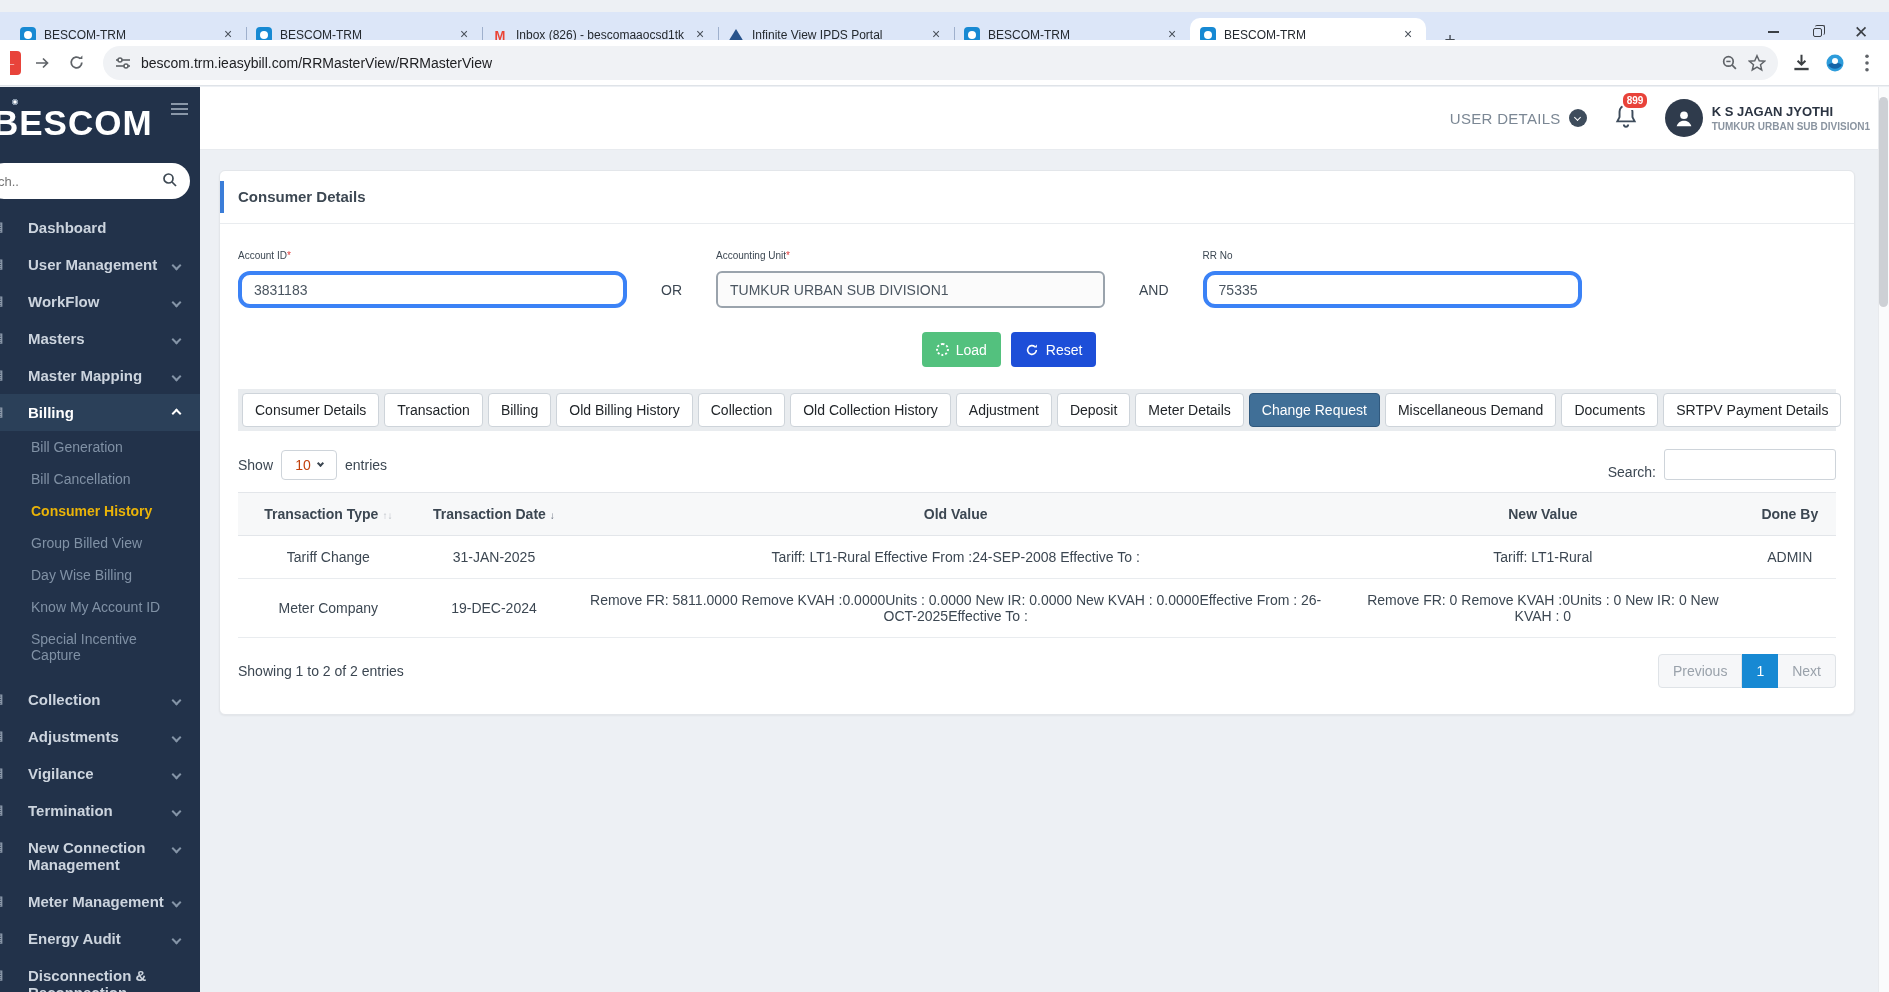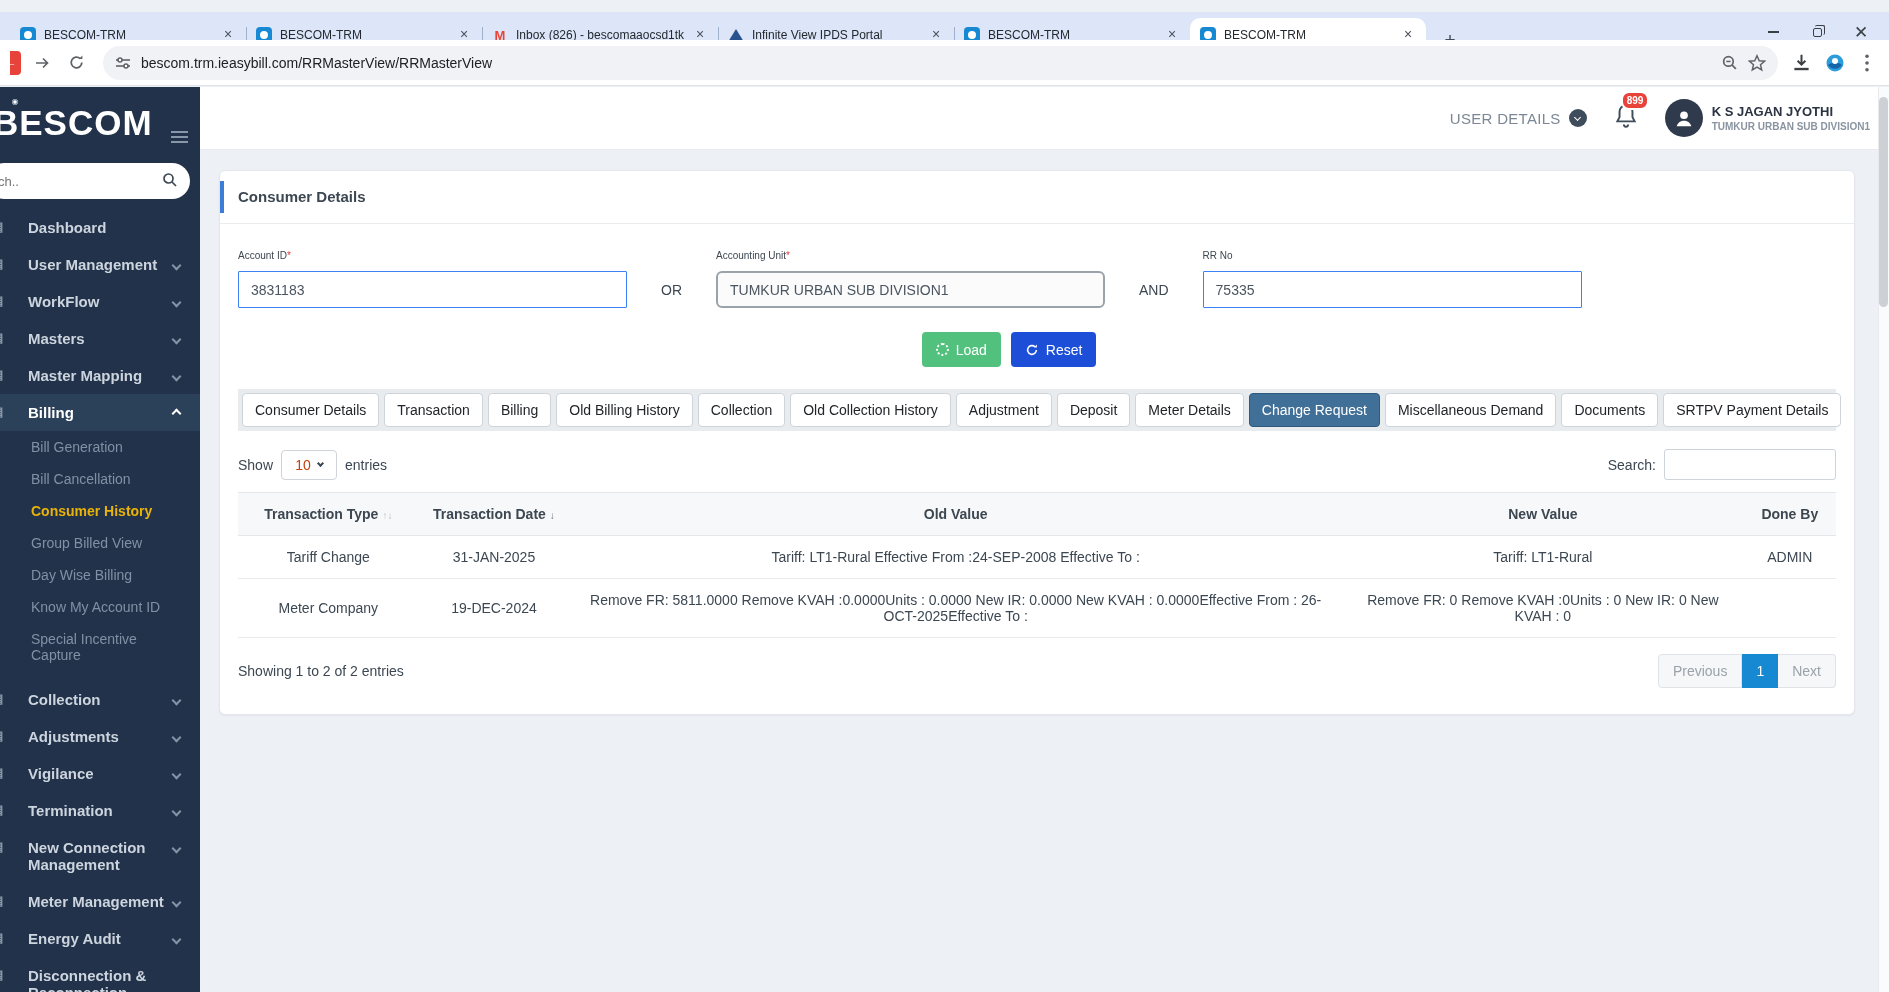--- a/index.html
+++ b/index.html
@@ -33,21 +33,21 @@
   .navic { width:26px; height:26px; display:flex; align-items:center; justify-content:center; color:#5f6368; }
   .urlpill { flex:1; height:34px; background:#f0f2f5; border-radius:17px; display:flex; align-items:center; padding:0 12px; gap:10px; margin:0 6px; }
   .url-text { flex:1; font-size:14px; color:#202124; }
   .tool-right { display:flex; align-items:center; gap:14px; padding-right:4px; }
   svg.ic { display:block; }
   .scrolltrack { position:absolute; right:0; top:87px; bottom:0; width:11px; background:#fafbfc; border-left:1px solid #e8eaed; }
   .scrollthumb { position:absolute; right:1px; top:10px; width:9px; height:210px; background:#cdd0d5; border-radius:5px; }
 
   
   .sidebar { position:absolute; left:0; top:87px; bottom:0; width:200px; background:#22324a; overflow:hidden; }
-  .brand-row { display:flex; align-items:flex-end; padding:16px 12px 10px 0; }
+  .brand-row { display:flex; align-items:flex-start; padding:16px 12px 10px 0; }
   .brand { font-size:35px; font-weight:bold; color:#fff; letter-spacing:1px; margin-left:-7px; white-space:nowrap; }
   .hamburger { margin-left:auto; display:flex; flex-direction:column; gap:3px; cursor:pointer; }
   .hamburger i { display:block; width:17px; height:2px; background:#8a97a8; }
   .side-search { margin:10px 10px 6px -14px; height:36px; width:204px; background:#fff; border-radius:18px; position:relative; }
   .side-search input { width:100%; height:100%; border:none; outline:none; background:transparent; padding:0 34px 0 12px; font-size:13px; color:#333; }
   .side-search .mag { position:absolute; right:12px; top:9px; }
   .nav { list-style:none; margin-top:10px; }
   .nav li { position:relative; cursor:pointer; }
   .nav .main-item { padding:10px 36px 10px 28px; color:#ccd4de; font-weight:bold; font-size:15px; }
   .nav .main-item .mico { position:absolute; left:-9px; top:10px; width:16px; color:#8a97a8; font-size:13px; }
@@ -79,40 +79,40 @@
   
   .card { margin:20px 23px 0 19px; background:#fff; border:1px solid #e3e6ea; border-radius:6px; box-shadow:0 1px 2px rgba(0,0,0,.05); padding-bottom:26px; }
   .card-title-row { position:relative; padding:17px 18px; border-bottom:1px solid #e9ecef; }
   .accent { position:absolute; left:0; top:10px; bottom:10px; width:4px; background:#3b7dd8; }
   .card-title { font-size:15px; font-weight:bold; color:#3c4752; }
 
   .form-row { display:flex; padding:26px 18px 0; }
   .fcol { display:flex; flex-direction:column; }
   .flabel { font-size:10px; color:#3c4752; margin-bottom:10px; }
   .req { color:#e23b3b; }
-  .finput { height:37px; border:1px solid #3b82f6; border-radius:1px; padding:0 12px; font-size:14px; color:#4a5560; outline:none; width:100%; background:#fff; }
+  .finput { height:37px; border:4px solid #3b82f6; border-radius:12px; padding:0 12px; font-size:14px; color:#4a5560; outline:none; width:100%; background:#fff; }
   .finput.locked { border:2px solid #9aa3ac; border-radius:6px; background:#fbfbfb; }
   .w1 { width:389px; } .w3 { width:379px; }
   .joiner { align-self:flex-end; height:37px; display:flex; align-items:center; margin:0 34px; font-size:14px; color:#3c4752; }
 
   .btn-row { display:flex; justify-content:center; gap:10px; margin-top:24px; position:relative; left:-28px; }
   .btn { height:35px; border:none; border-radius:4px; color:#fff; font-size:14px; display:inline-flex; align-items:center; gap:7px; padding:0 14px; cursor:pointer; }
   .btn-load { background:#53c17e; }
   .btn-reset { background:#1d4ed8; }
   .spinner { width:13px; height:13px; border:2px dotted #fff; border-radius:50%; }
 
   .ptabs { margin:22px 18px 0; background:#e9ecef; padding:4px; display:flex; gap:5px; }
   .ptab { background:#fff; border:1px solid #ced4da; border-radius:4px; padding:8px 12px; font-size:14px; color:#212529; white-space:nowrap; cursor:pointer; }
   .ptab.active { background:#406f97; border-color:#30597e; color:#fff; }
 
   .controls { margin:18px 18px 12px; display:flex; align-items:center; justify-content:space-between; font-size:14px; color:#3c4752; }
   .ctrl-left { display:flex; align-items:center; gap:8px; }
   .lenselect { width:56px; height:30px; border:1px solid #ced4da; border-radius:4px; display:flex; align-items:center; justify-content:center; gap:7px; cursor:pointer; color:#c2410c; }
   .lenselect .chev { width:5px; height:5px; border-color:#3c4752; margin-top:-3px; }
-  .ctrl-right { display:flex; align-items:center; gap:8px; }
+  .ctrl-right { display:flex; align-items:flex-end; gap:8px; }
   .searchbox { width:172px; height:31px; border:1px solid #ced4da; border-radius:3px; padding:0 8px; font-size:14px; outline:none; }
 
   table.dt { width:calc(100% - 36px); margin:0 18px; border-collapse:collapse; font-size:14px; color:#3c4752; }
   table.dt th { background:#f7f8f9; border-top:1px solid #e3e6ea; border-bottom:1px solid #e3e6ea; padding:13px 8px; font-weight:bold; text-align:center; }
   table.dt td { padding:13px 8px; border-bottom:1px solid #e9ecef; text-align:center; }
   .sort { font-size:10px; color:#b9bec4; margin-left:4px; }
   .sort.on { color:#6b7280; }
   .c1 { width:180px; } .c2 { width:150px; } .c3 { width:770px; } .c4 { width:400px; } .c5 { width:92px; }
 
   .tfoot { margin:16px 18px 0; display:flex; align-items:center; justify-content:space-between; font-size:14px; color:#3c4752; }

